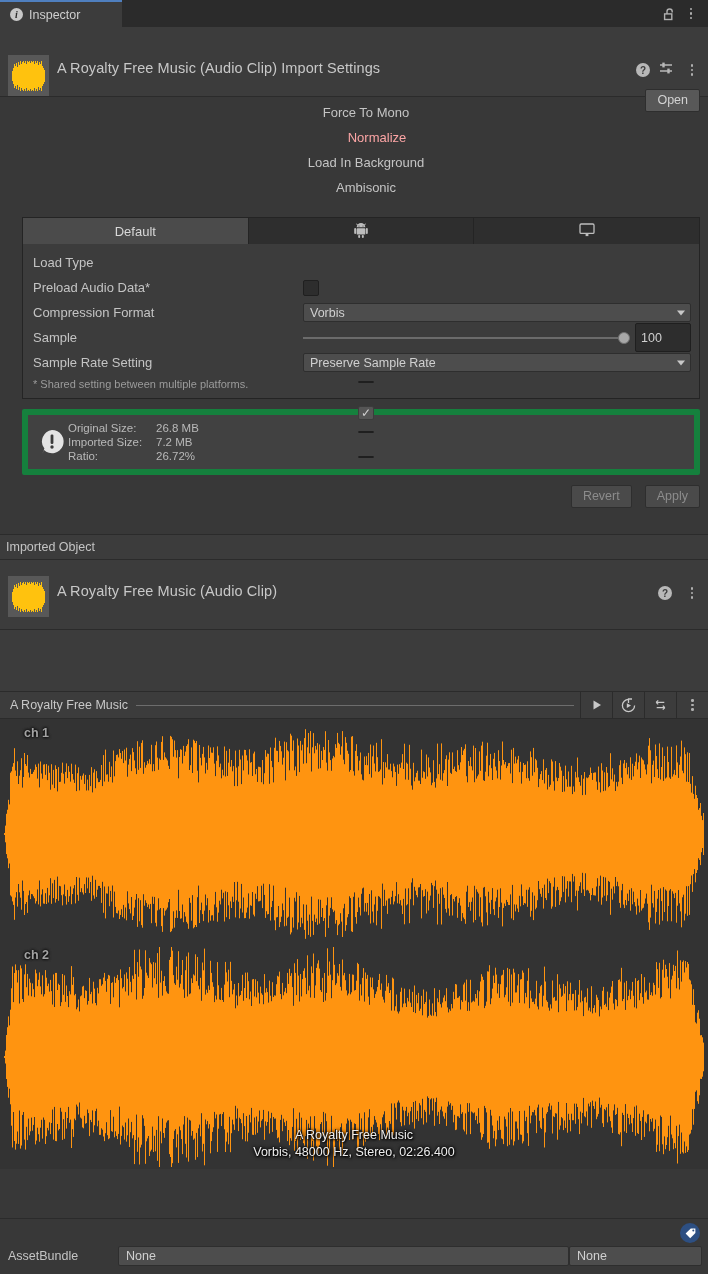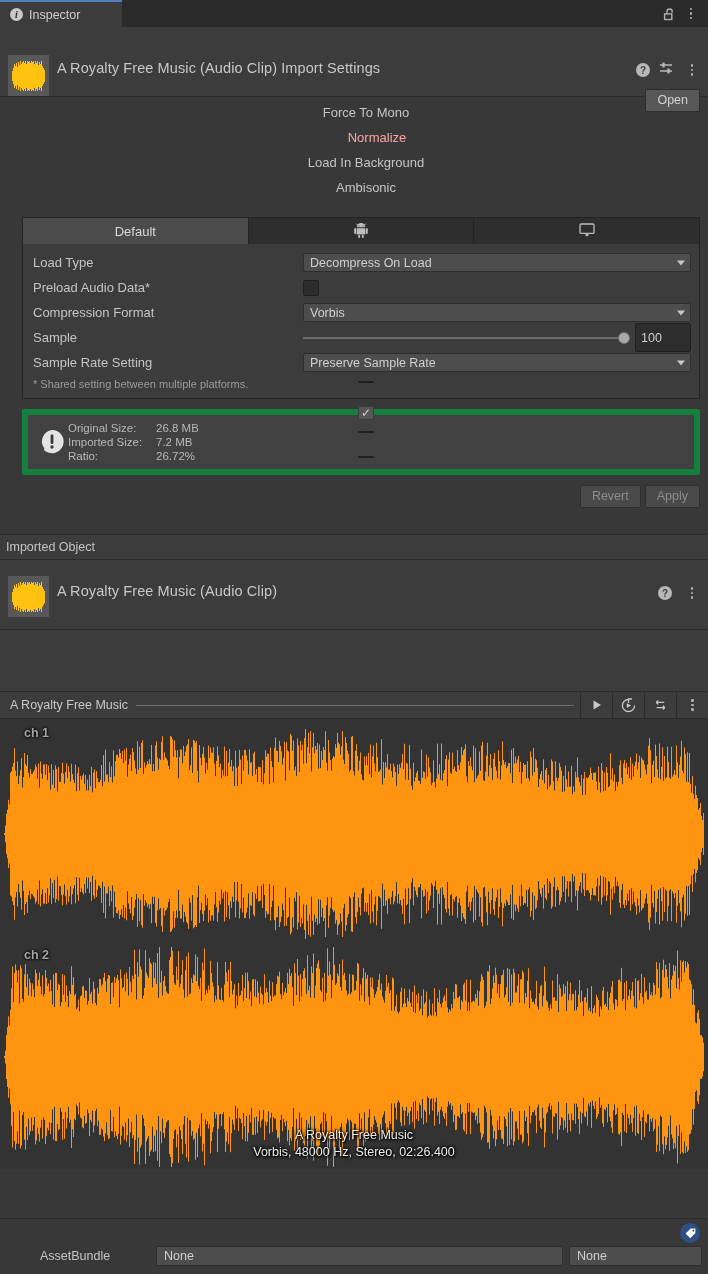--- a/index.html
+++ b/index.html
@@ -142,21 +142,21 @@
     background: #414141; border: 6px solid #15803d; border-radius: 2px;
     display: flex; align-items: center; padding: 6px 8px;
   }
   .warn-ico { flex: 0 0 32px; display: flex; align-items: center; justify-content: center; }
   .info-table { font-size: 11.5px; color: #b9b9b9; line-height: 14px; }
   .info-table div { display: flex; }
   .info-table .k { width: 88px; }
   .info-table .v { }
 
   .btn-row {
-    display: flex; justify-content: flex-end; gap: 4px;
+    display: flex; justify-content: flex-end; gap: 13px;
     padding: 10px 8px 0 0;
   }
   .btn {
     background: #4a4a4a; border: 1px solid #2e2e2e; border-radius: 2px;
     color: #8c8c8c; font-size: 12.5px; padding: 3px 11px 4px 11px;
   }
   .imported-bar {
     margin-top: 26px; height: 26px; background: #3c3c3c;
     border-top: 1px solid #2b2b2b; border-bottom: 1px solid #2b2b2b;
     display: flex; align-items: center; padding-left: 6px;
@@ -198,21 +198,21 @@
     position: absolute; left: 0; right: 0; bottom: 0; height: 56px;
     background: #383838; border-top: 1px solid #2b2b2b;
   }
   .tag-circle {
     position: absolute; right: 8px; top: 4px;
     width: 20px; height: 20px; border-radius: 50%; background: #2d4f82;
     display: flex; align-items: center; justify-content: center;
   }
   .bundle-row {
     position: absolute; left: 0; right: 0; bottom: 8px;
-    display: flex; align-items: center; padding: 0 6px 0 8px; gap: 6px; margin-left: 32px;
+    display: flex; align-items: center; padding: 0 6px 0 8px; 
   }
   .bundle-row .blabel { font-size: 12.5px; color: #c4c4c4; flex: 0 0 110px; }
   .bundle-dd {
     height: 20px; background: #4d4d4d; border: 1px solid #2e2e2e; border-radius: 2px;
     display: flex; align-items: center; position: relative;
     padding: 0 18px 0 7px; font-size: 12.5px; color: #d0d0d0;
   }
   .bundle-dd.wide { flex: 1; }
   .bundle-dd.narrow { width: 133px; }
 </style>
@@ -357,24 +357,20 @@
             <rect x="1" y="1" width="14" height="9.4" rx="1.2" fill="none" stroke="#bdbdbd" stroke-width="1.3"></rect>
             <rect x="6.6" y="10.8" width="2.8" height="2.3" fill="#bdbdbd"></rect>
           </svg>
         </span>
       </div>
     </div>
 
     <div class="plat-body">
       <div class="prow">
         <span class="plabel">Load Type</span>
-        <span class="dropdown">
-          <span>Decompress On Load</span>
-          <span class="caret"></span>
-        </span>
       </div>
 
       <div class="prow">
         <span class="plabel">Preload Audio Data*</span>
         <span class="chk"></span>
       </div>
 
       <div class="prow">
         <span class="plabel">Compression Format</span>
         <span class="dropdown">

